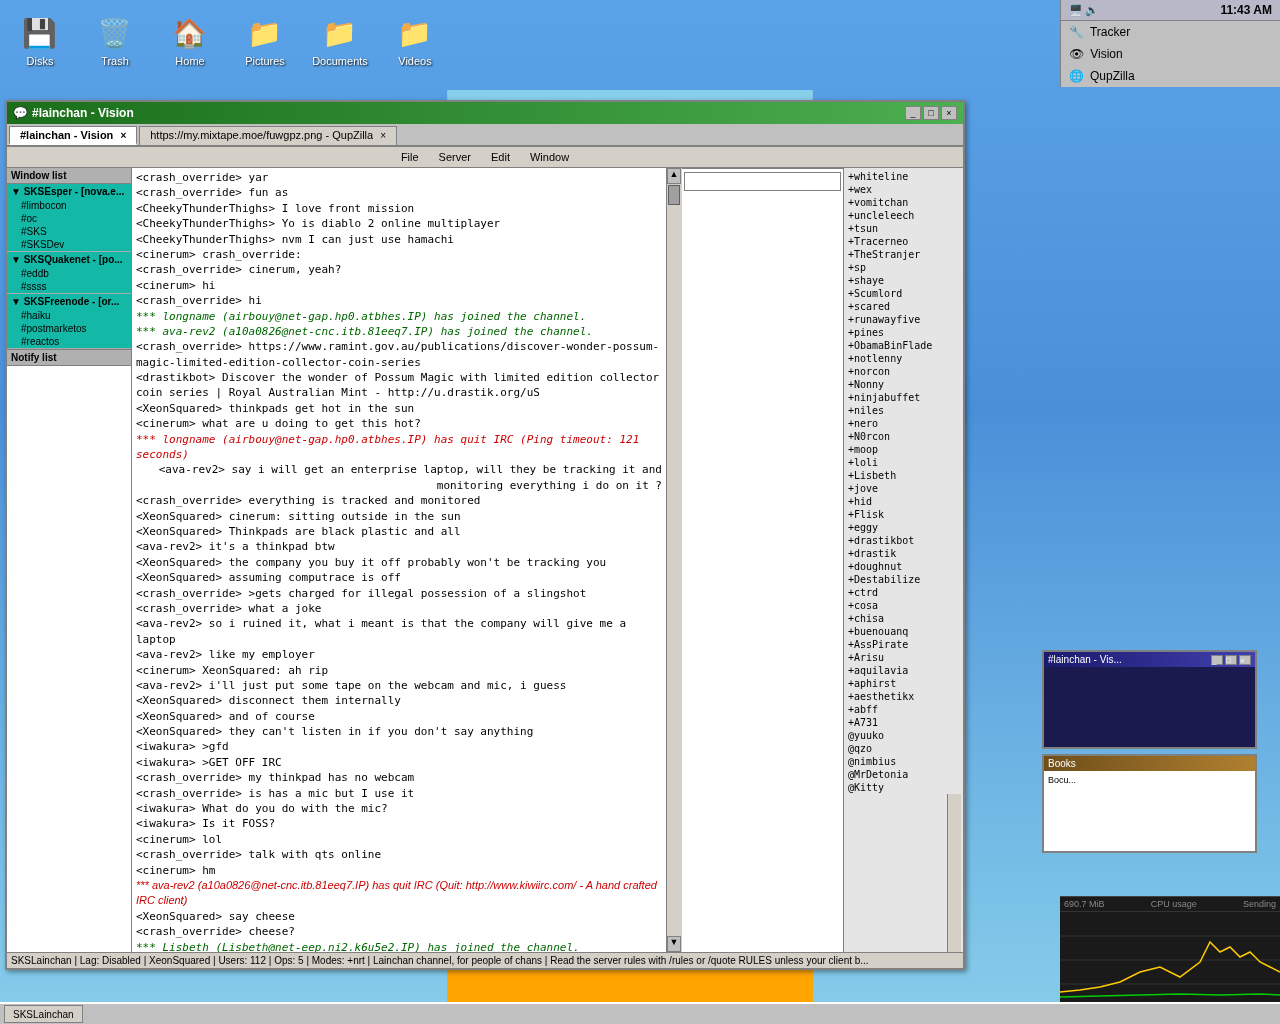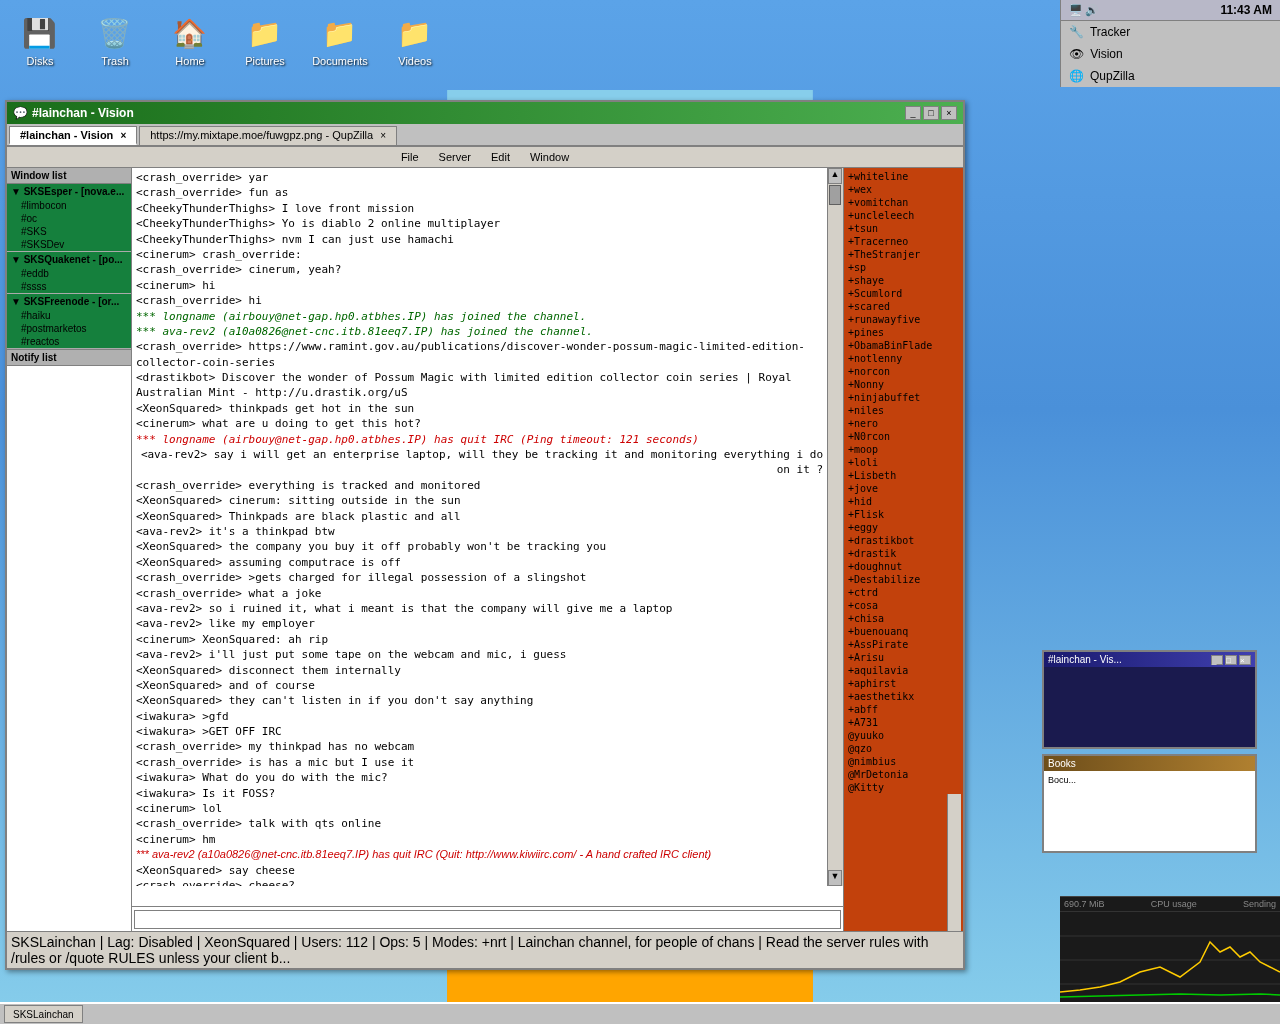--- a/index.html
+++ b/index.html
@@ -157,21 +157,21 @@
     
     .main-content {
       display: flex;
       flex: 1;
       overflow: hidden;
     }
 
     
     .sidebar {
       width: 125px;
-      background: #15803d;
+      background: #14b8a6;
       border-right: 1px solid #808080;
       overflow-y: auto;
       font-size: 11px;
       display: flex;
       flex-direction: column;
     }
     .sidebar-label {
       padding: 2px 4px;
       background: #b0b0b0;
       font-weight: bold;
@@ -206,24 +206,22 @@
     }
     .notify-area {
       flex: 1;
       background: white;
     }
 
     
     .chat-area {
       flex: 1;
       display: flex;
-      flex-direction: column;
       background: white;
       overflow: hidden;
-      gap: 20px;
     }
     .chat-messages {
       flex: 1;
       overflow-y: scroll;
       padding: 2px 4px;
       font-size: 11px;
       line-height: 1.4;
       font-family: monospace;
     }
     .chat-input-area {
@@ -234,39 +232,39 @@
       width: 100%;
       border: 1px solid #808080;
       padding: 2px 4px;
       font-size: 11px;
       font-family: monospace;
     }
 
     
     .user-list {
       width: 120px;
-      background: #c2410c;
+      background: #e5e5e5;
       border-left: 1px solid #808080;
       overflow-y: auto;
       font-size: 10px;
       font-family: monospace;
       padding: 2px;
     }
     .user-item {
       padding: 1px 2px;
       cursor: pointer;
       white-space: nowrap;
     }
 
     
     .status-bar {
       background: #d4d0c8;
       border-top: 1px solid #808080;
       padding: 2px 4px;
-      font-size: 14px;
+      font-size: 10px;
       display: flex;
       align-items: center;
     }
 
     
     .mini-window {
       background: #c0c0c0;
       border: 2px solid #808080;
       width: 215px;
     }

